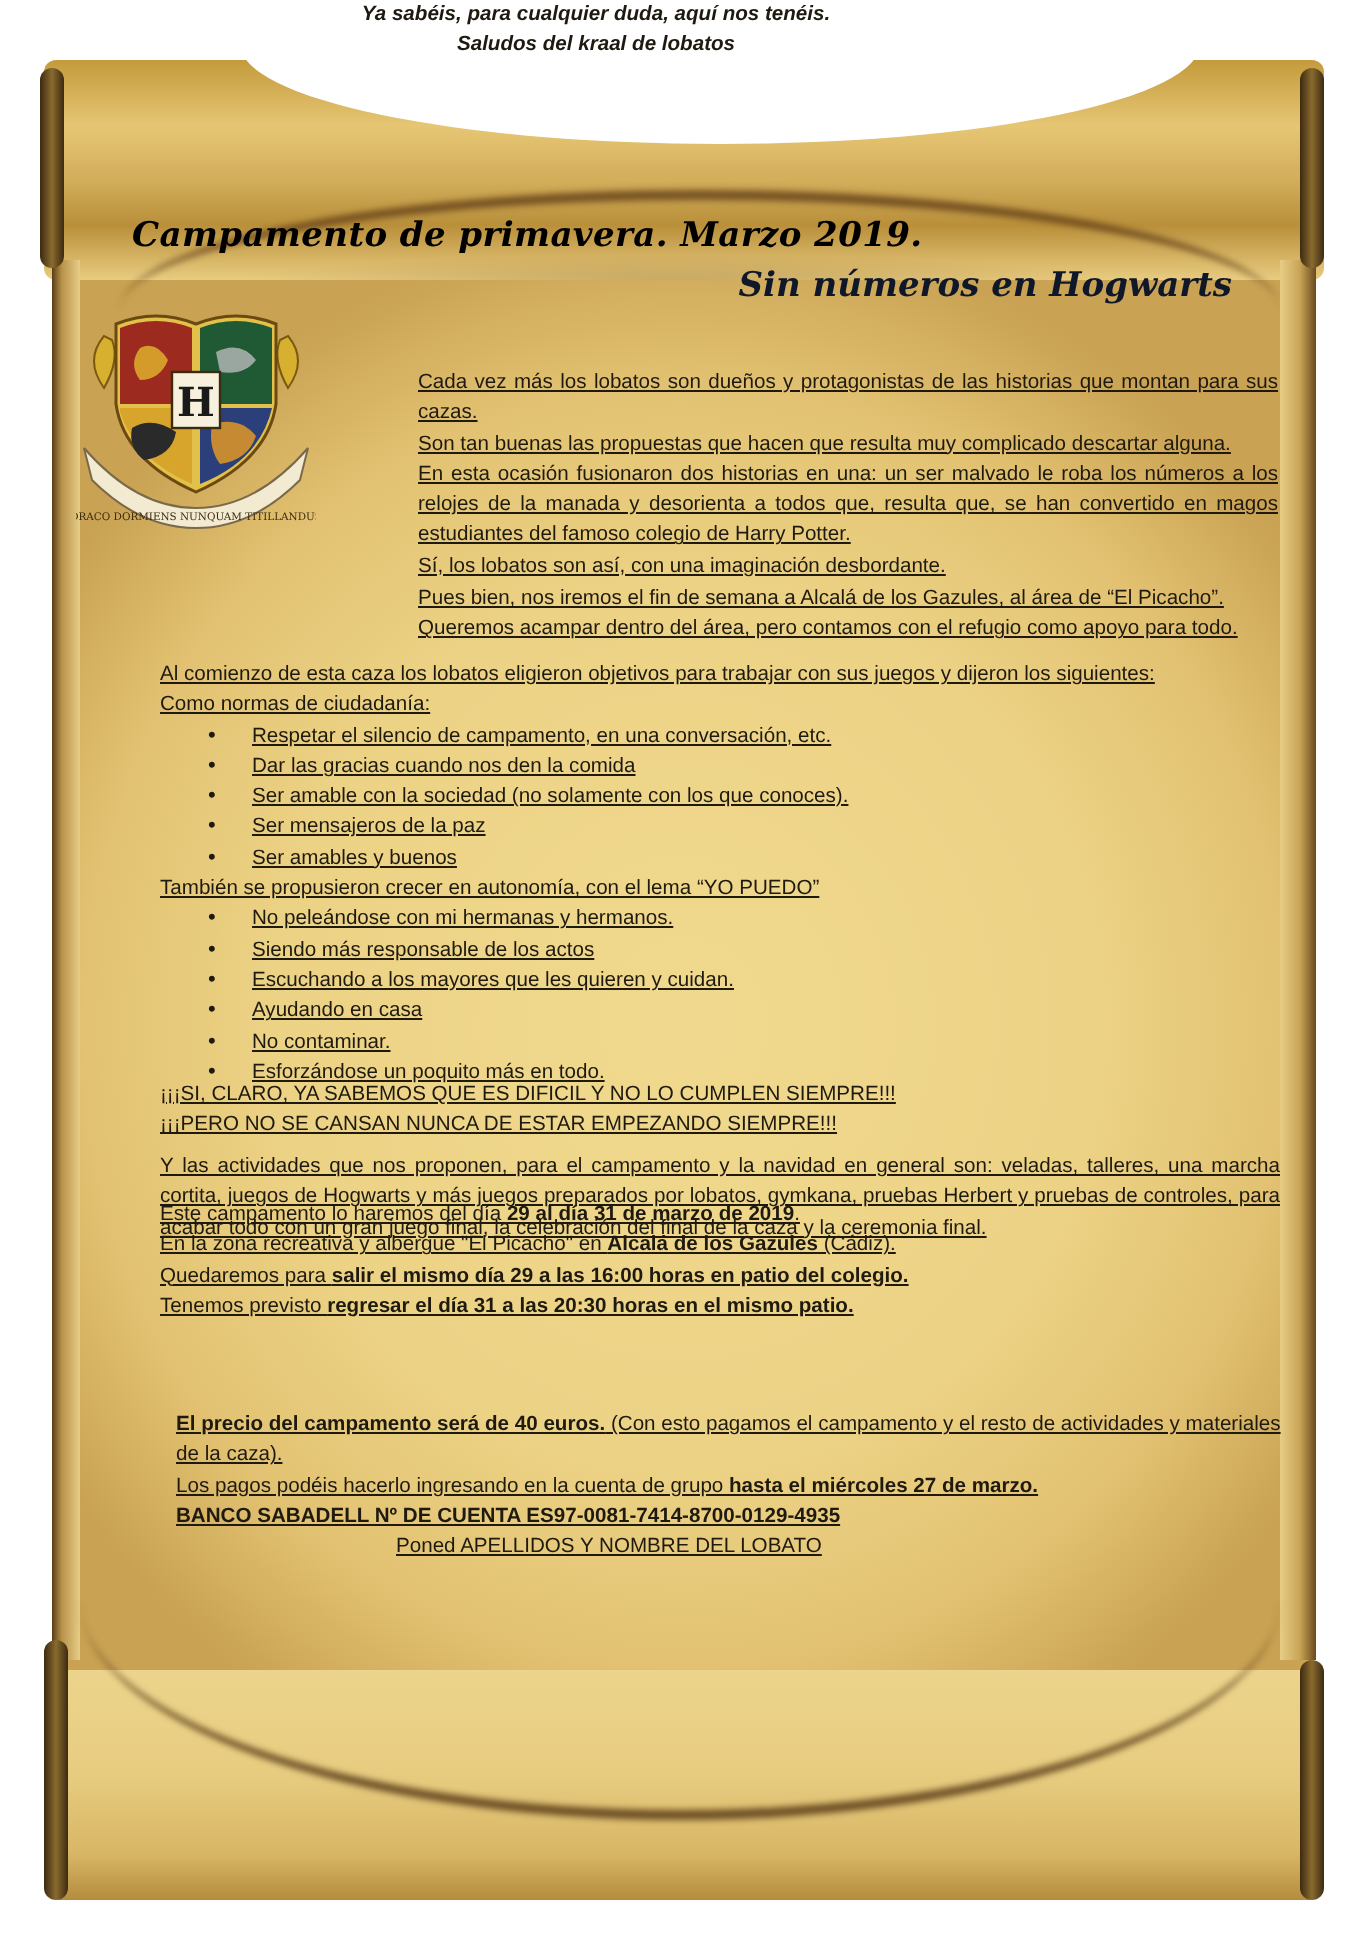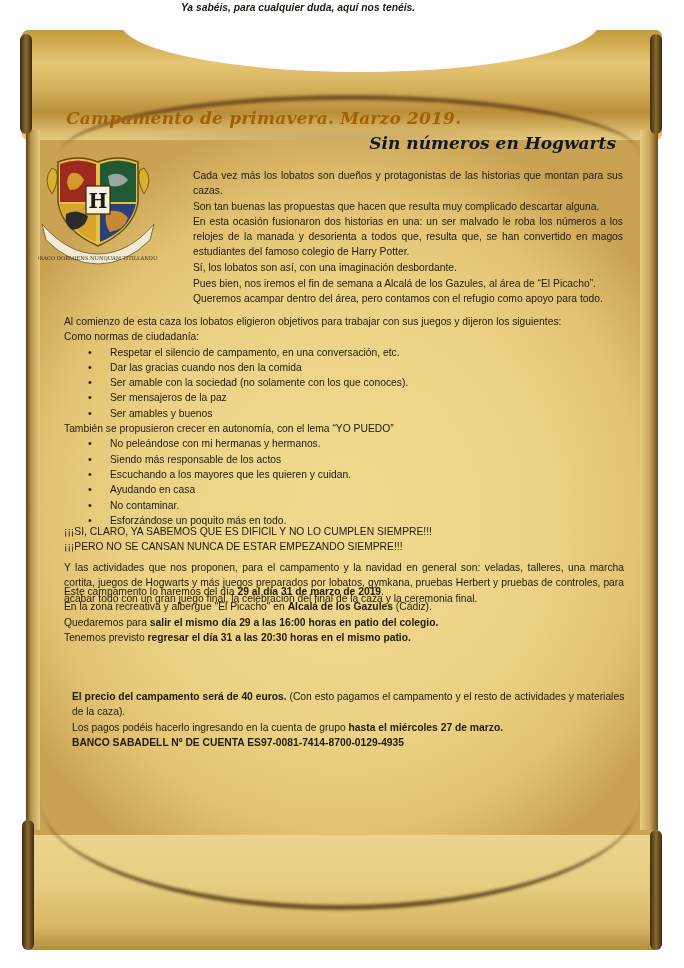--- a/index.html
+++ b/index.html
@@ -52,29 +52,29 @@
       filter: blur(1.5px);
     }
     .burn-top { position: absolute; left: 28px; top: 110px; width: 620px; height: 30px;
       background: radial-gradient(ellipse 50% 60% at 50% 100%, rgba(110,70,25,0.25), transparent 70%); }
 
     
     .content { position: absolute; left: 0; top: 0; width: 684px; height: 968px; color: #1f1a10; }
     .title-left {
       position: absolute; left: 66px; top: 108px;
       font-family: "DejaVu Serif", serif; font-style: italic; font-weight: bold;
-      font-size: 17px; color: #a16207; letter-spacing: 0.2px;
+      font-size: 17px; color: #000000; letter-spacing: 0.2px;
     }
     .title-right {
       position: absolute; right: 68px; top: 133px;
       font-family: "DejaVu Serif", serif; font-style: italic; font-weight: bold;
       font-size: 17px; color: #0f172a;
     }
     .crest { position: absolute; left: 38px; top: 150px; width: 120px; height: 115px; }
-    .p { position: absolute; font-size: 10.3px; line-height: 15.3px; margin: 0; }
+    .p { position: absolute; font-size: 10.3px; line-height: 15.3px; margin: 16px; text-decoration: underline; }
     .intro { left: 193px; top: 168px; width: 430px; text-align: justify; }
     .intro div { margin: 0; }
     .trip { left: 193px; top: 276px; width: 430px; }
     .goals { left: 64px; top: 314px; width: 580px; }
     .goals ul { list-style: none; margin: 0; padding: 0; }
     .goals li { position: relative; padding-left: 46px; }
     .goals li::before { content: "\2022"; position: absolute; left: 24px; top: 0; font-size: 11px; }
     .shout { left: 64px; top: 524px; width: 580px; }
     .acts { left: 64px; top: 560px; width: 560px; text-align: justify; }
     .dates { left: 64px; top: 584px; width: 580px; }
@@ -173,18 +173,20 @@
     <div><span>Este campamento lo haremos del día </span><b>29 al día 31 de marzo de 2019</b><span>.</span></div>
     <div><span>En la zona recreativa y albergue "El Picacho" en </span><b>Alcalá de los Gazules</b><span> (Cádiz).</span></div>
     <div><span>Quedaremos para </span><b>salir el mismo día 29 a las 16:00 horas en patio del colegio.</b></div>
     <div><span>Tenemos previsto </span><b>regresar el día 31 a las 20:30 horas en el mismo patio.</b></div>
   </div>
 
   <div class="p price">
     <div><b>El precio del campamento será de 40 euros.</b><span> (Con esto pagamos el campamento y el resto de actividades y materiales de la caza).</span></div>
     <div><span>Los pagos podéis hacerlo ingresando en la cuenta de grupo </span><b>hasta el miércoles 27 de marzo.</b></div>
     <div><b>BANCO SABADELL  Nº DE CUENTA ES97-0081-7414-8700-0129-4935</b></div>
+    <div class="indent">Poned  APELLIDOS Y NOMBRE DEL LOBATO</div>
   </div>
 
   <div class="sign">
     <div>Ya sabéis, para cualquier duda, aquí nos tenéis.</div>
+    <div>Saludos del kraal de lobatos</div>
   </div>
 </div>
 
 </body></html>

